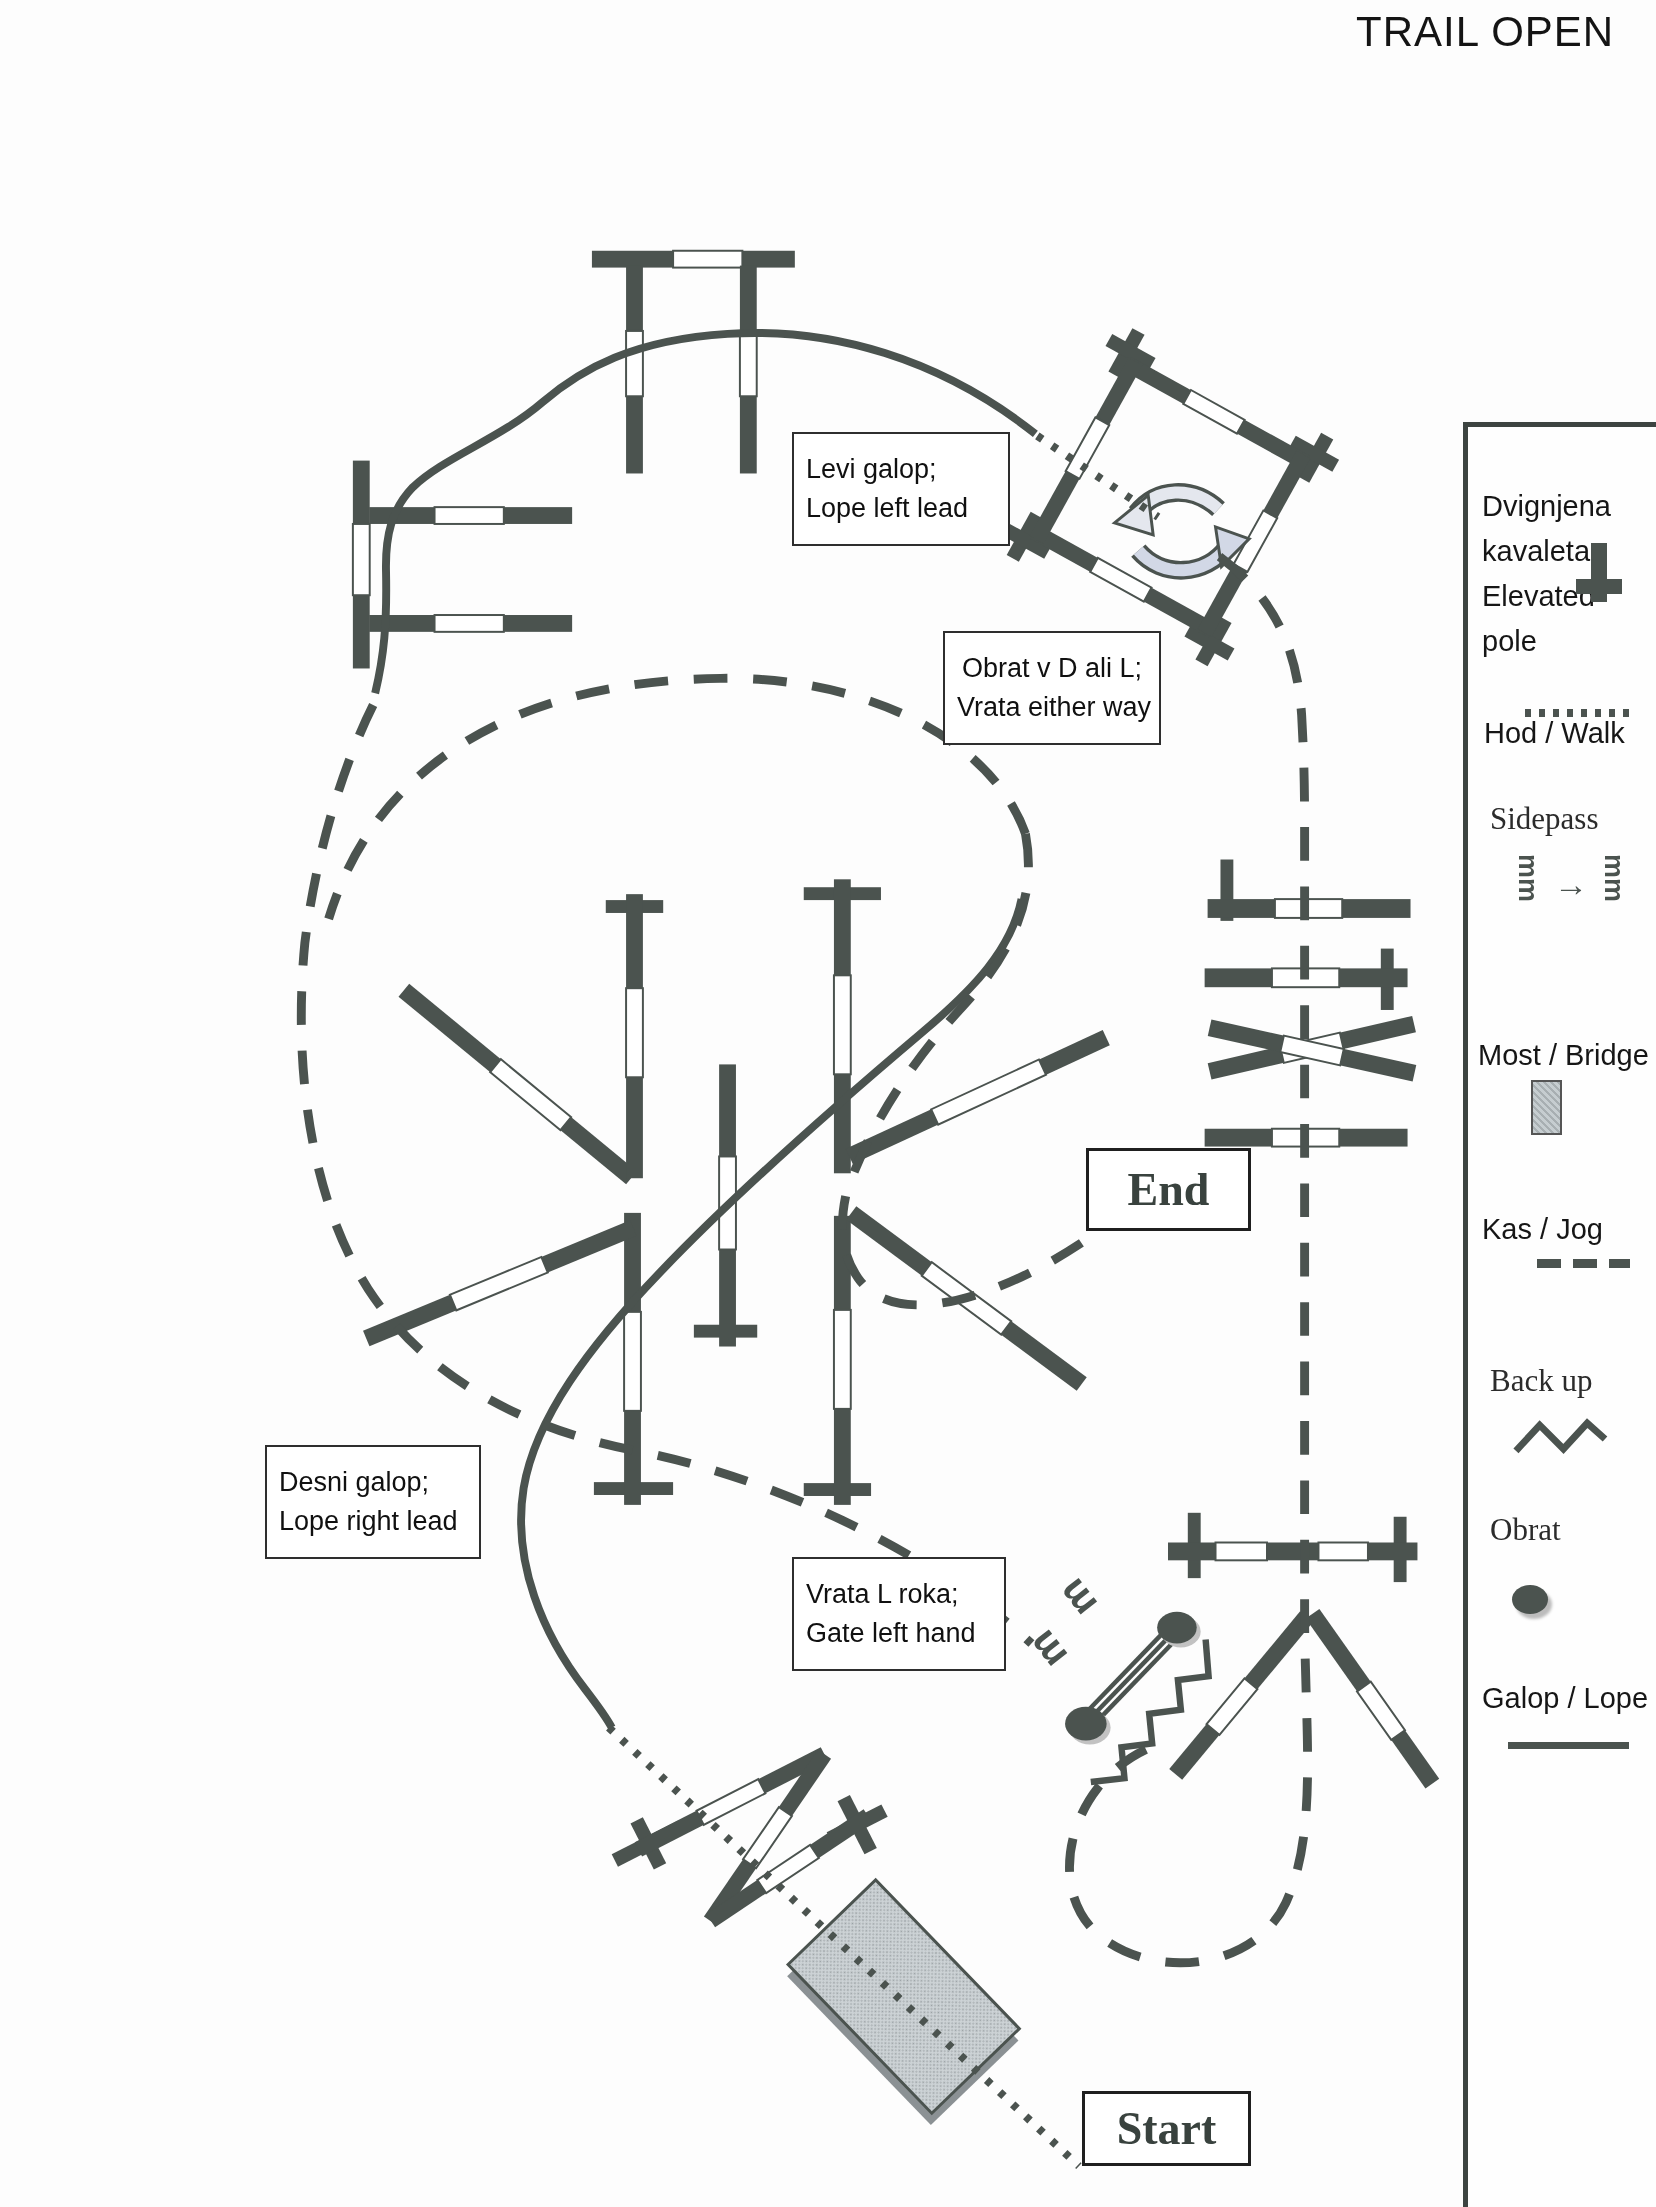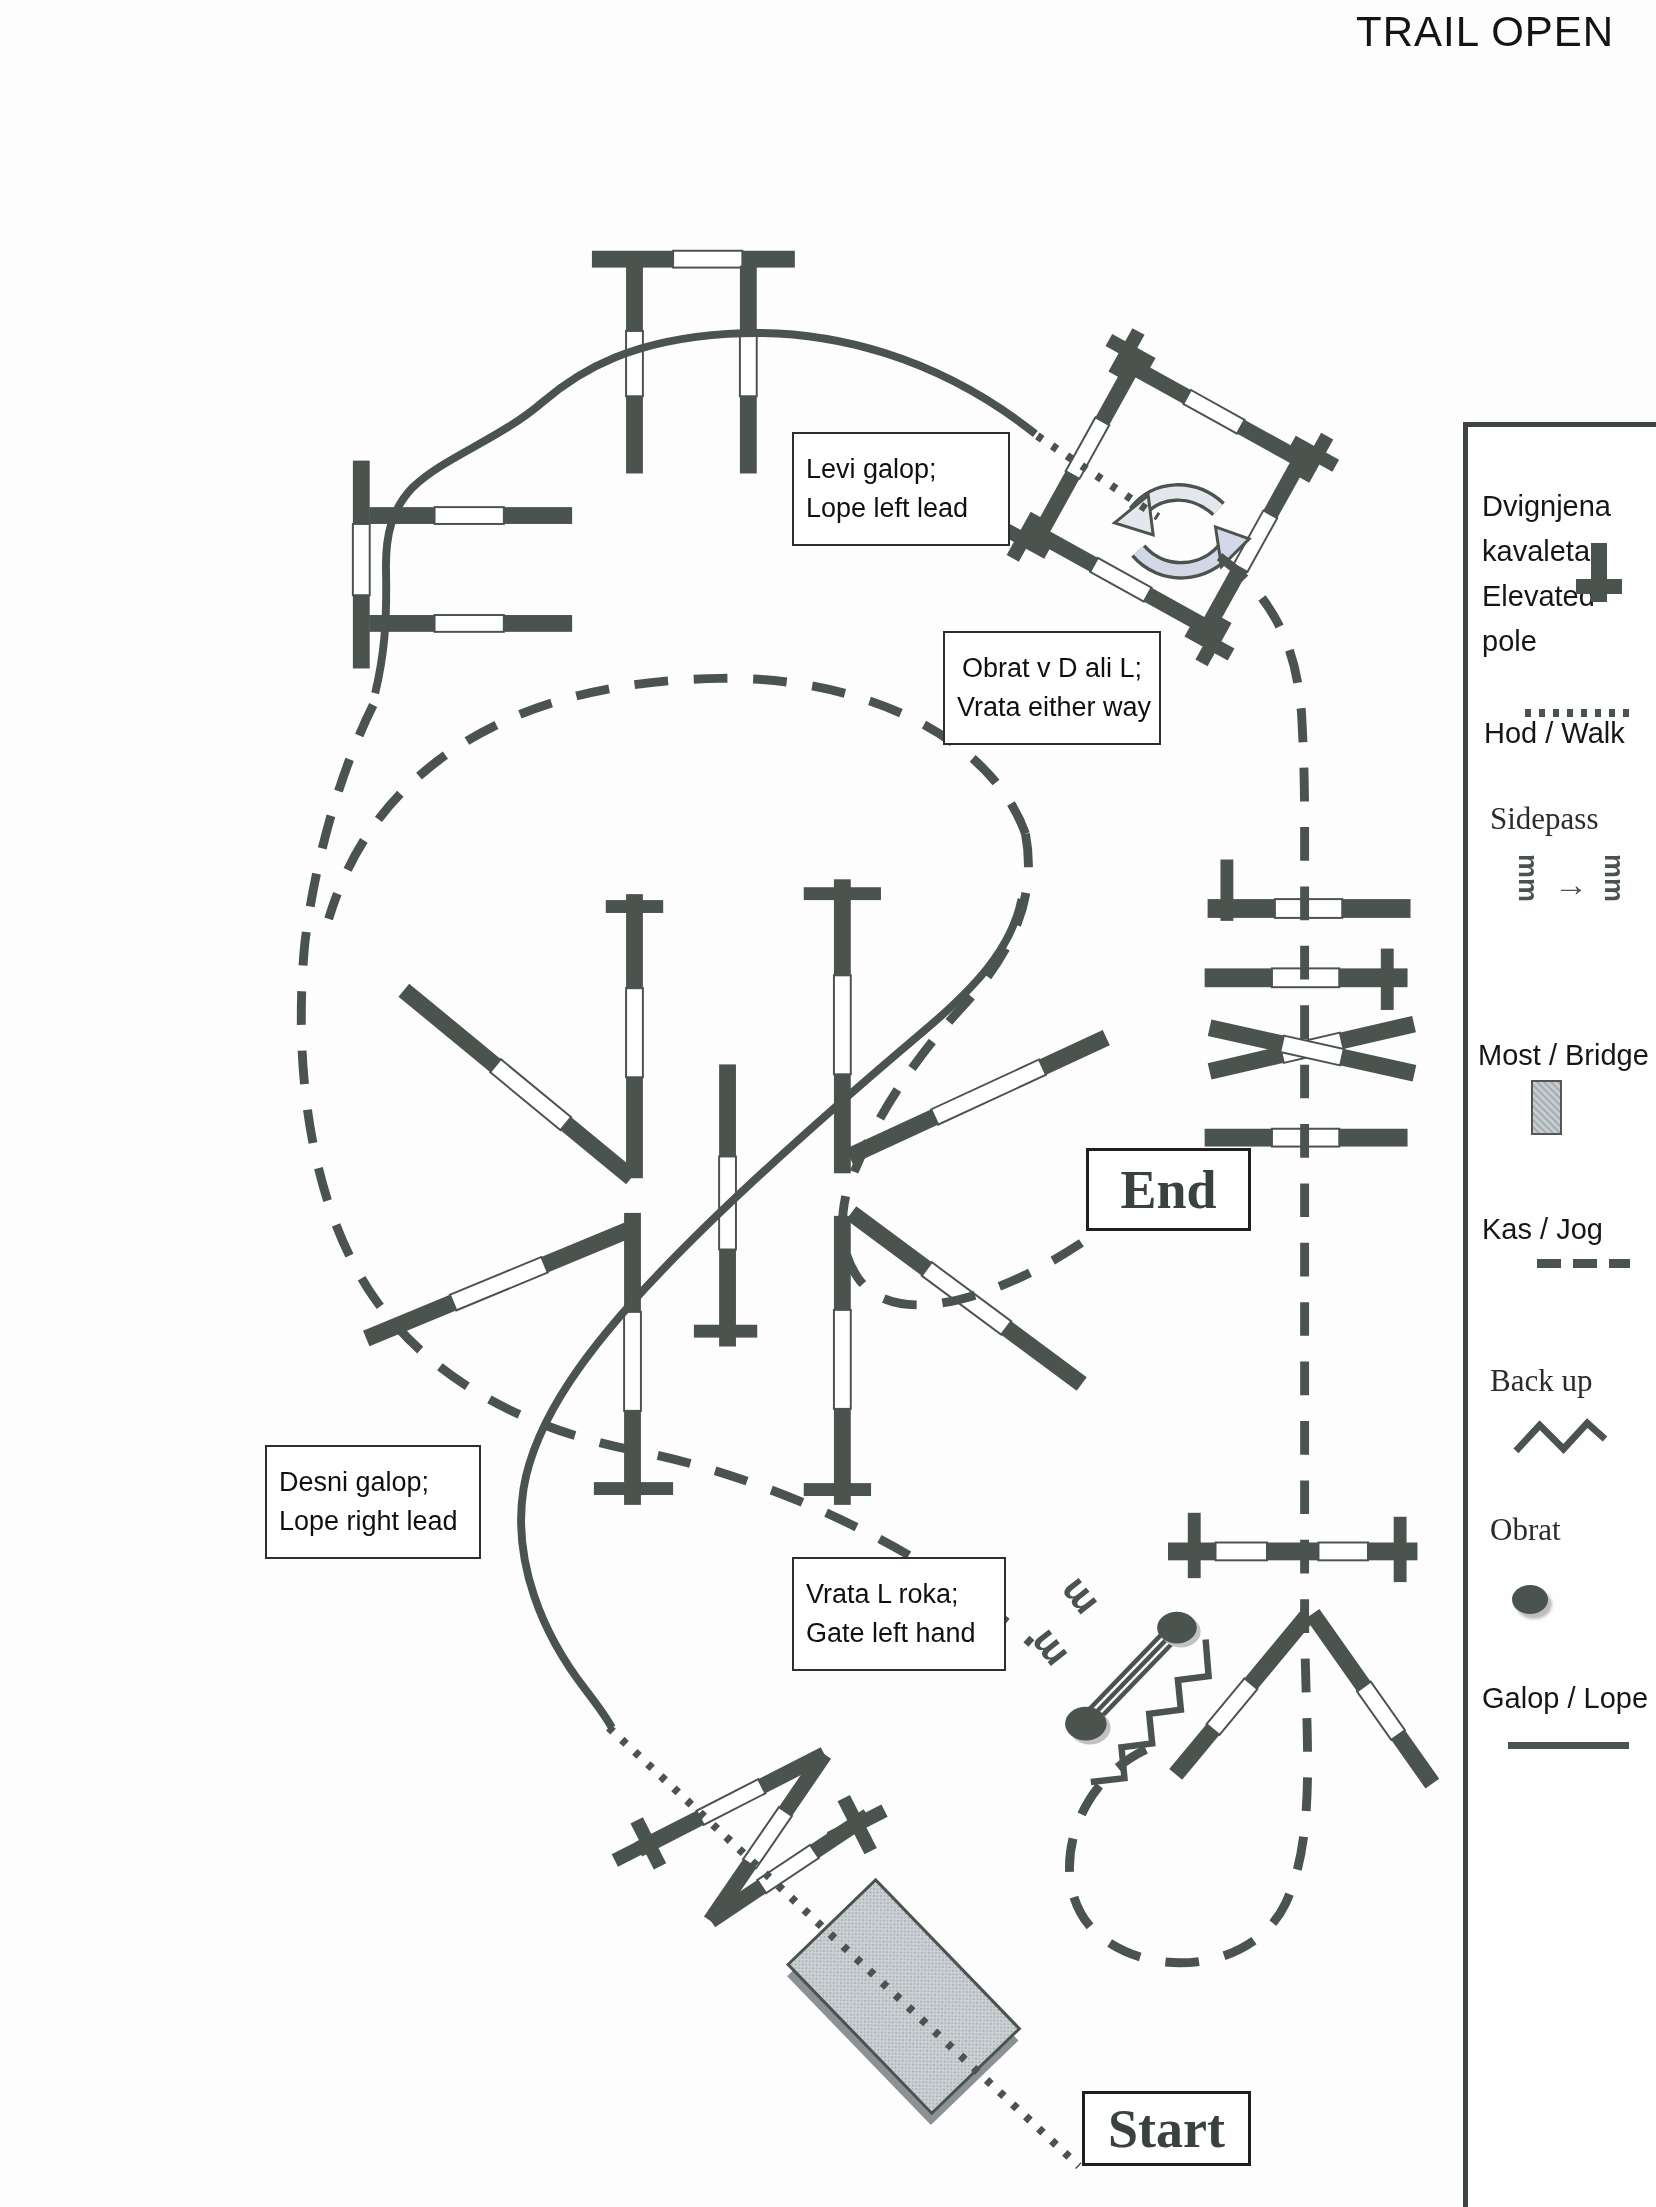--- a/index.html
+++ b/index.html
@@ -12,21 +12,21 @@
   .tick{fill:var(--pole);}
   .lope{stroke:var(--pole);stroke-width:8;fill:none;}
   .jog{stroke:var(--pole);stroke-width:9;fill:none;stroke-dasharray:34 26;}
   .walk{stroke:var(--pole);stroke-width:8;fill:none;stroke-dasharray:6 12;}
   .zig{stroke:var(--pole);stroke-width:6.5;fill:none;}
   .gateline{stroke:var(--pole);stroke-width:4.5;}
   .hoof{font-family:"Liberation Sans",sans-serif;font-weight:bold;font-size:40px;fill:var(--pole);}
   .label-box{position:absolute;background:#ffffff;border:2px solid #2e2e2e;padding:16px 12px;
              font-size:27px;line-height:1.45;color:#101010;white-space:nowrap;}
   .big-box{position:absolute;background:#ffffff;border:3px solid #1f1f1f;display:flex;align-items:center;
-           justify-content:center;font-family:"Liberation Serif",serif;font-weight:bold;font-size:54px;color:#39423e;}
+           justify-content:center;font-family:"Liberation Serif",serif;font-weight:bold;font-size:46px;color:#39423e;}
   #legend{position:absolute;left:1463px;top:422px;width:188px;height:1792px;border:5px solid #3d4441;background:#fefefe;}
   .leg-sans{position:absolute;font-size:29px;color:#161616;line-height:45px;}
   .leg-serif{position:absolute;font-family:"Liberation Serif",serif;font-size:31px;color:#2b2b2b;margin-left:8px;}
   .walk-dots{position:absolute;left:57px;top:282px;width:111px;height:8px;
              background:repeating-linear-gradient(90deg,var(--pole) 0 6px,transparent 6px 14px);}
   .jog-dashes{position:absolute;left:69px;top:832px;width:93px;height:9px;
              background:repeating-linear-gradient(90deg,var(--pole) 0 24px,transparent 24px 36px);}
   .lope-line{position:absolute;left:40px;top:1315px;width:121px;height:7px;background:var(--pole);}
   .elev-icon{position:absolute;left:108px;top:116px;width:48px;height:61px;}
   .elev-stem{position:absolute;left:15px;top:0;width:16px;height:59px;background:var(--pole);}

